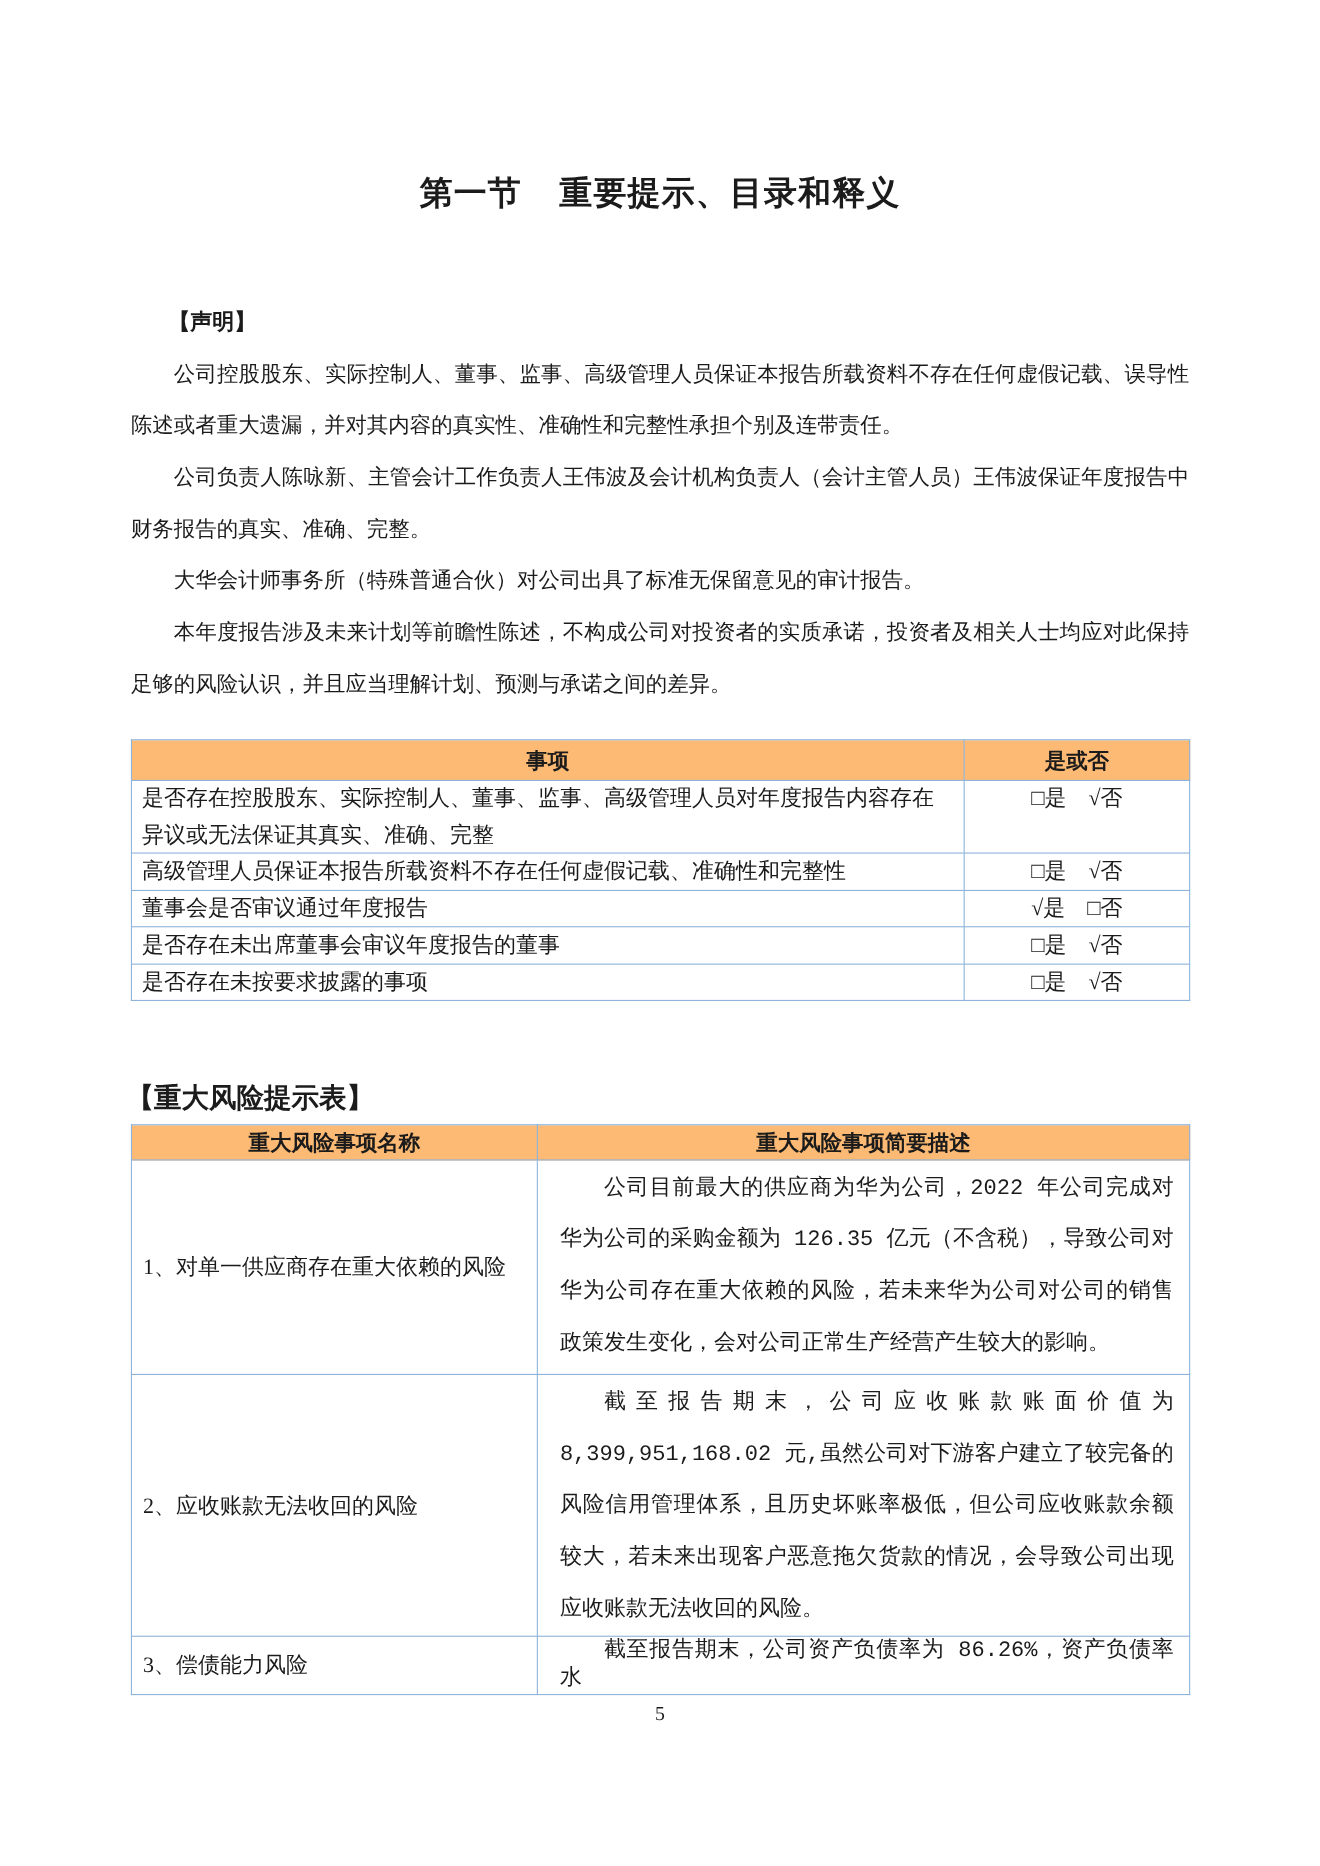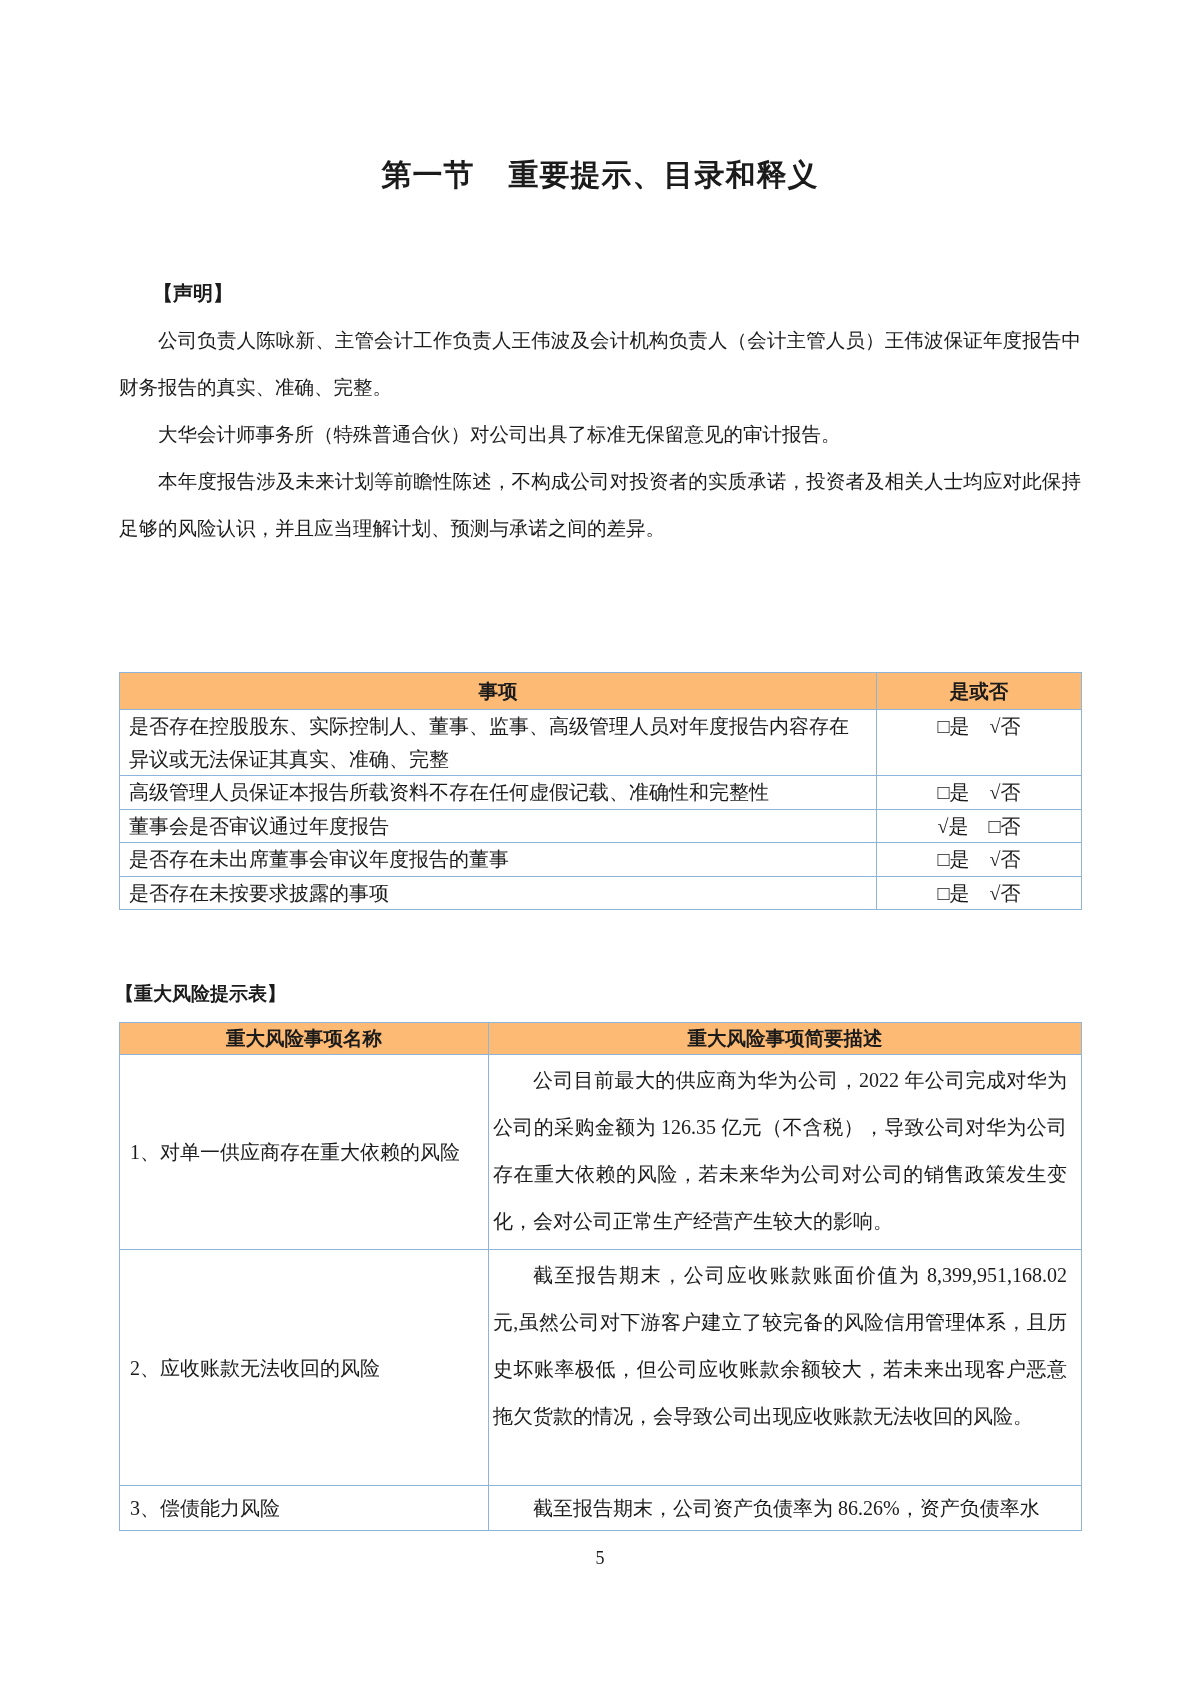--- a/index.html
+++ b/index.html
@@ -42,52 +42,53 @@
   .tbl-statement .c2 { width:205px; }
   .tbl-statement th { height:34px; }
   .tbl-statement td { padding:0 9px; line-height:32.5px; vertical-align:top; }
   .tbl-statement td.ans { text-align:center; white-space:nowrap; padding:0; }
   .tbl-statement tr.rr1 td { height:65px;margin-top:29px; }
   .tbl-statement tr.rrs td { height:31px; }
 
   .risk-heading {
     position:absolute; top:981px; left:115px;
     font-family:"Liberation Sans","DejaVu Sans",sans-serif;
-    font-weight:bold; font-size:19px;
+    font-weight:bold; font-size:25px;
   }
 
   .tbl-risk { top:1022px; }
   .tbl-risk .c1 { width:369px; }
   .tbl-risk .c2 { width:593px; }
   .tbl-risk th { height:29px; }
   .tbl-risk td.name { vertical-align:middle; padding:0 10px; line-height:26px; }
   .tbl-risk td.desc {
-    vertical-align:top; padding:2px 14px 0 4px;
+    vertical-align:top; padding:2px 14px 0 20px;
     text-align:justify; text-justify:inter-ideograph;
-    text-indent:2em; line-height:47px;
+    text-indent:2em; line-height:47px;font-family:Liberation Mono, monospace;
   }
   .tbl-risk tr.rk1 td { height:192px; }
   .tbl-risk tr.rk2 td { height:233px;margin-left:40px; }
   .tbl-risk tr.rk3 td { height:44px; }
   .tbl-risk tr.rk3 td.desc { vertical-align:middle; line-height:26px; padding-top:0; }
 
   .page-num {
     position:absolute; top:1548px; left:119px; width:962px;
     text-align:center; font-size:18px;
   }
 </style>
 </head>
 <body>
 
 <div class="page">
 
   <div class="doc-title"><span>第一节</span><span class="tgap"></span><span>重要提示、目录和释义</span></div>
 
   <div class="body-flow">
     <div class="decl-heading">【声明】</div>
+    <p>公司控股股东、实际控制人、董事、监事、高级管理人员保证本报告所载资料不存在任何虚假记载、误导性陈述或者重大遗漏，并对其内容的真实性、准确性和完整性承担个别及连带责任。</p>
     <p>公司负责人陈咏新、主管会计工作负责人王伟波及会计机构负责人（会计主管人员）王伟波保证年度报告中财务报告的真实、准确、完整。</p>
     <p>大华会计师事务所（特殊普通合伙）对公司出具了标准无保留意见的审计报告。</p>
     <p>本年度报告涉及未来计划等前瞻性陈述，不构成公司对投资者的实质承诺，投资者及相关人士均应对此保持足够的风险认识，并且应当理解计划、预测与承诺之间的差异。</p>
   </div>
 
   <table class="tbl tbl-statement">
     <colgroup>
         <col class="c1">
         <col class="c2">
       </colgroup>

